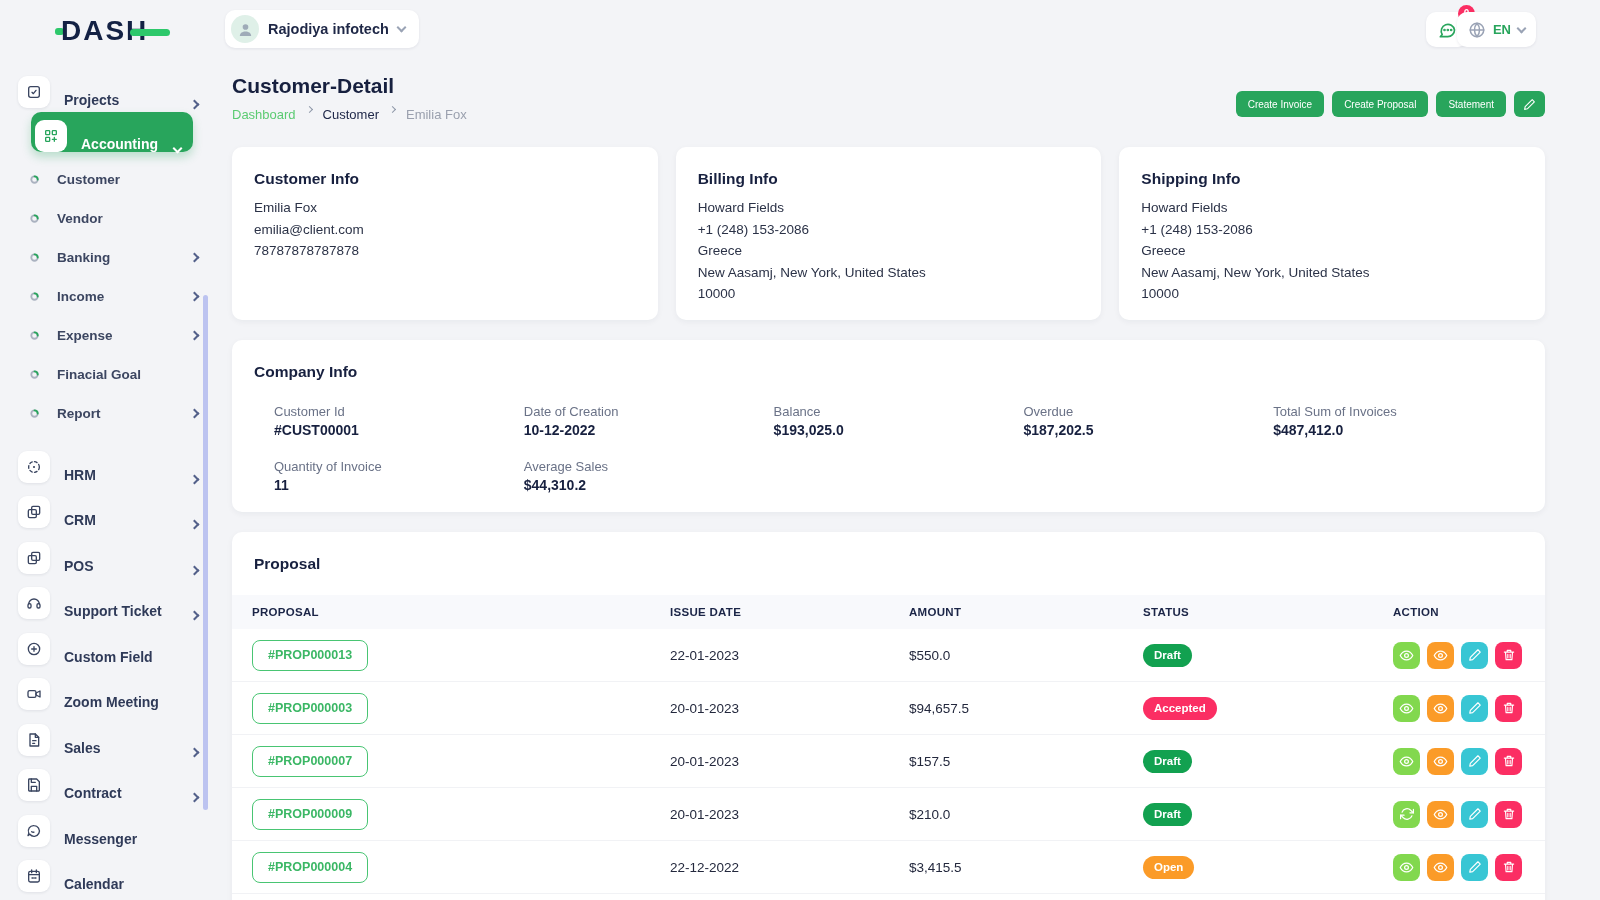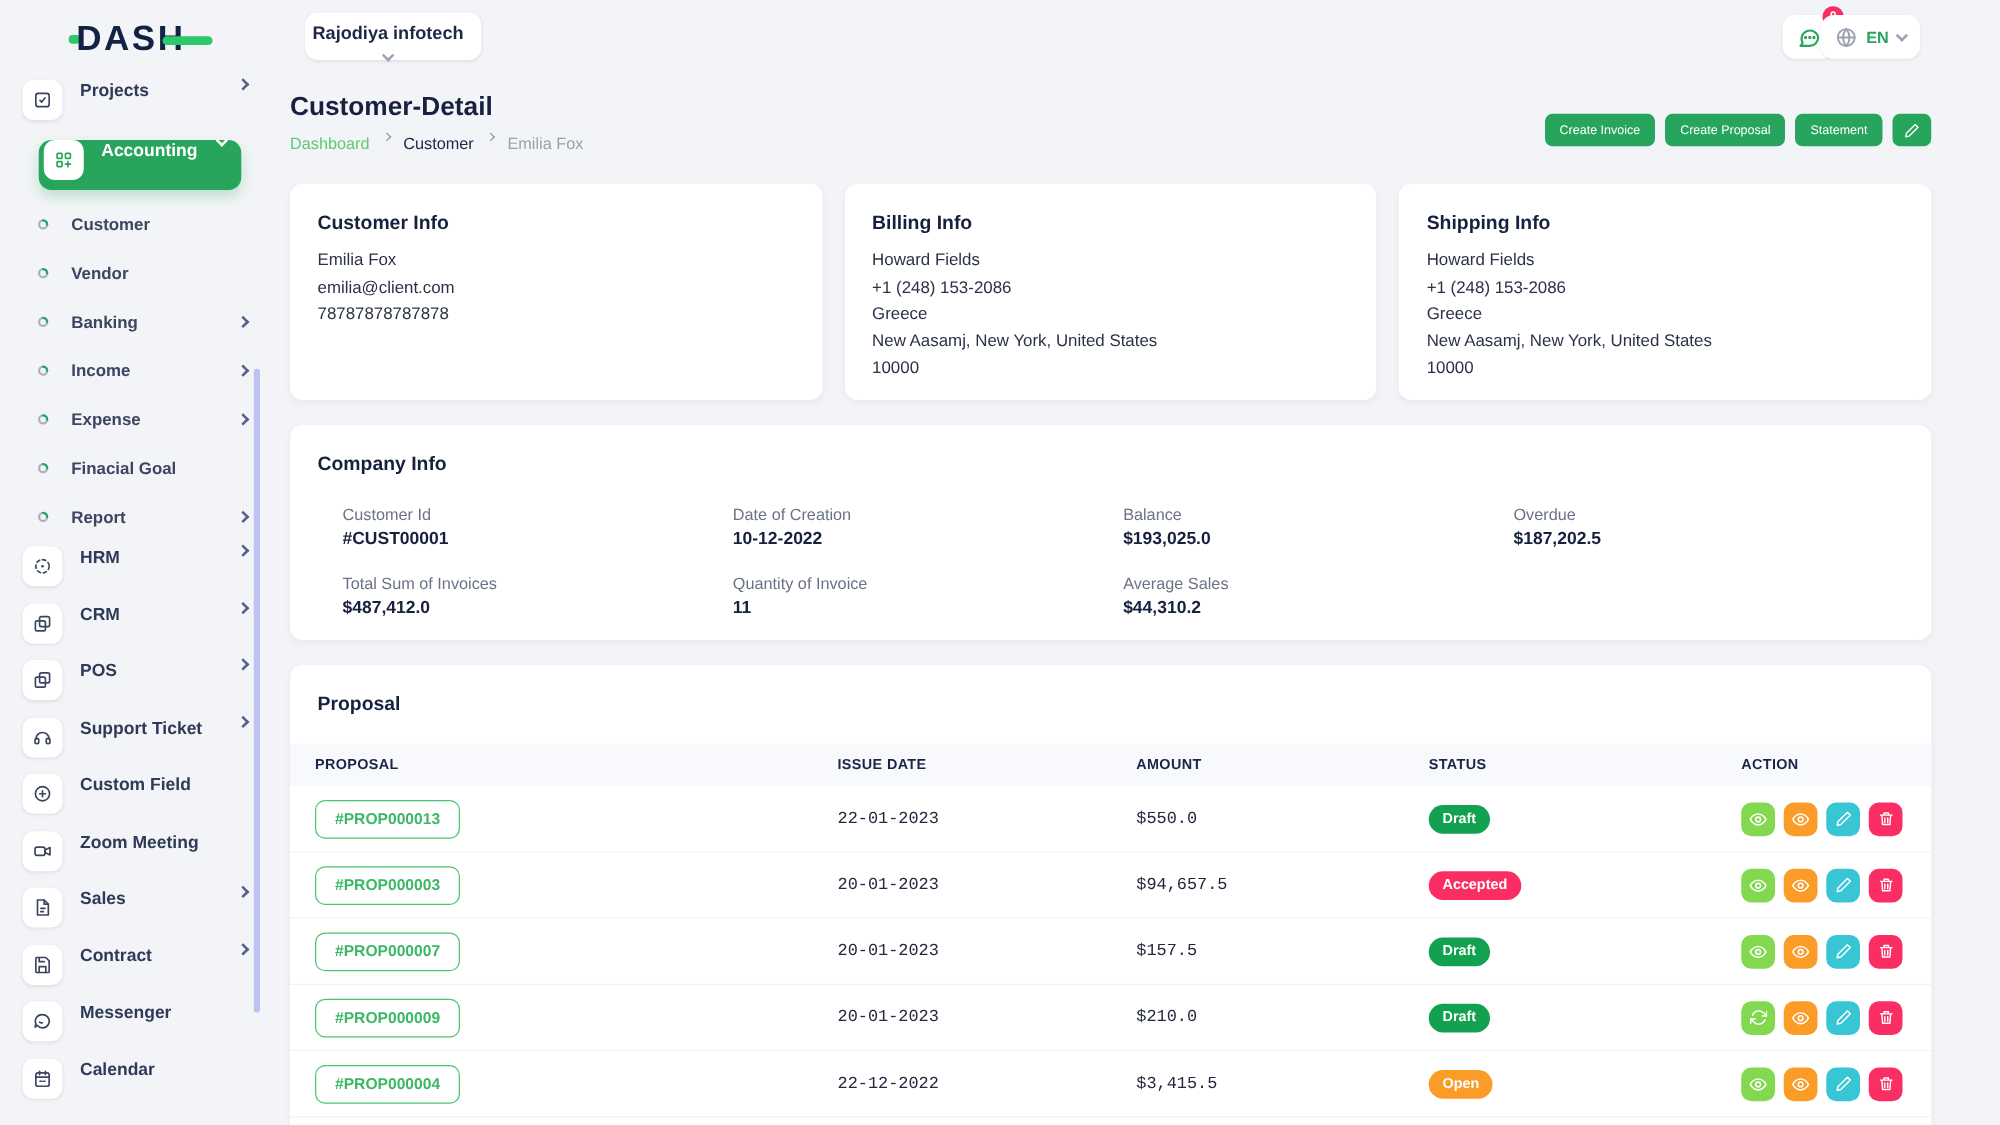--- a/index.html
+++ b/index.html
@@ -12,38 +12,38 @@
   }
   svg.ic { display:block; }
 
   
   .logo { position:absolute; left:55px; top:15px; display:flex; align-items:center; cursor:pointer; }
   .logo-dot { width:9px; height:7px; border-radius:3px; background:#2dc86b; margin-right:-3px; }
   .logo-text { font-size:28px; font-weight:800; letter-spacing:2px; color:#132144; }
   .logo-bar { width:40px; height:7px; border-radius:4px; background:#2dc86b; margin-left:-18px; margin-top:3px; }
 
   .chip { background:#fff; border-radius:10px; box-shadow:0 1px 3px rgba(20,30,60,.08); display:flex; align-items:center; }
-  .user-chip { position:absolute; left:244px; top:10px; height:38px; padding:0 14px 0 6px; gap:9px; cursor:pointer;flex-direction:column; }
+  .user-chip { position:absolute; left:225px; top:10px; height:38px; padding:0 14px 0 6px; gap:9px; cursor:pointer; }
   .avatar { width:28px; height:28px; border-radius:50%; background:#dff0e8; color:#9fabb8; display:flex; align-items:center; justify-content:center; overflow:hidden; }
   .workspace-name { font-size:14.5px; font-weight:600; color:#1e2746; }
 
   .msg-chip { position:absolute; right:132px; top:12px; width:42px; height:35px; justify-content:center; cursor:pointer; }
   .msg-badge { position:absolute; top:-7px; right:-7px; min-width:17px; height:17px; border-radius:9px; background:#fb2e63; color:#fff; font-size:10px; font-weight:700; display:flex; align-items:center; justify-content:center; padding:0 4px; }
   .lang-chip { position:absolute; right:64px; top:12px; height:35px; padding:0 11px; gap:7px; cursor:pointer; }
   .lang-label { font-size:13px; font-weight:700; color:#28a55c; }
 
   .chev { width:7px; height:7px; border-right:2px solid #53608a; border-bottom:2px solid #53608a; display:inline-block; flex:none; }
   .chev.right { transform:rotate(-45deg); }
   .chev.down  { transform:rotate(45deg); margin-top:-3px; }
   .chev.white { border-color:#fff; }
   .chev.gray  { border-color:#9aa3b5; }
 
   
   .sidebar { position:absolute; left:14px; top:64px; width:196px; }
-  .side-item { height:44px; display:flex; align-items:flex-start; gap:14px; padding:0 12px 0 4px; cursor:pointer; font-size:14px; font-weight:600; color:#2f3a58; }
+  .side-item { height:44px; display:flex; align-items:flex-end; gap:14px; padding:0 12px 0 4px; cursor:pointer; font-size:14px; font-weight:600; color:#2f3a58; }
   .side-item .chev { margin-left:auto; }
   .icon-box { width:32px; height:32px; flex:none; background:#fff; border-radius:9px; box-shadow:0 1px 3px rgba(20,30,60,.09); display:flex; align-items:center; justify-content:center; color:#3a4560; }
   .side-item.active { background:#28a55c; border-radius:10px; color:#fff; height:40px; margin:4px 17px 8px; box-shadow:0 5px 10px rgba(40,165,92,.28); }
   .side-item.active .icon-box { color:#28a55c; box-shadow:none; }
   .submenu { }
   .sub-item { height:39px; display:flex; align-items:center; gap:17px; padding:0 12px 0 15px; cursor:pointer; font-size:13.5px; font-weight:600; color:#3c4661; }
   .sub-item .chev { margin-left:auto; }
   .modules { margin-top:4px; }
   .modules .side-item { height:45.5px; }
   .side-scrollbar { position:absolute; left:203px; top:295px; width:5px; height:515px; border-radius:3px; background:#bcc3f0; cursor:pointer; }
@@ -63,31 +63,31 @@
   .btn.icon-only { width:31px; justify-content:center; padding:0; }
 
   .card { background:#fff; border-radius:10px; box-shadow:0 2px 6px rgba(20,30,60,.05); }
   .cards-row { display:flex; gap:18px; margin-top:25px; }
   .info-card { flex:1; height:173px; padding:23px 22px; }
   .card-title { font-size:15.5px; font-weight:700; color:#17203f; }
   .info-lines { margin-top:11px; font-size:13.5px; color:#2b3247; line-height:1.3; }
   .info-lines div { margin-bottom:4px; }
 
   .company-card { margin-top:20px; padding:23px 22px 26px; height:172px; }
-  .company-grid { margin-top:23px; padding-left:20px; display:grid; grid-template-columns:repeat(4,1fr); row-gap:21px; }
+  .company-grid { margin-top:23px; padding-left:20px; display:grid; grid-template-columns:repeat(5,1fr); row-gap:21px; }
   .field-label { font-size:13px; color:#6a7287; }
   .field-value { margin-top:3px; font-size:14px; font-weight:700; color:#17203f; }
 
   .proposal-card { margin-top:20px; padding:23px 0 0; height:380px; }
   .proposal-title { padding:0 22px; }
   .table { margin-top:22px; }
   .thead, .trow { display:grid; grid-template-columns:418px 239px 234px 250px 1fr; padding:0 20px; align-items:center; }
   .thead { height:34px; background:#f8f9fc; font-size:11.5px; font-weight:700; letter-spacing:.3px; color:#1b2547; }
   .trow { height:53px; border-bottom:1px solid #f1f2f5; background:#fff; }
-  .cell-text { font-size:13.5px; color:#23283d;font-family:Liberation Mono, monospace; }
+  .cell-text { font-size:13.5px; color:#23283d; }
   .pid-btn { display:inline-flex; align-items:center; justify-content:center; width:fit-content; border:1px solid #49c573; color:#3bb765; background:#fff; border-radius:8px; height:31px; padding:0 15px; font-size:12.5px; font-weight:600; cursor:pointer; font-family:inherit; }
   .badge { display:inline-flex; align-items:center; justify-content:center; width:fit-content; height:23px; padding:0 11px; border-radius:12px; color:#fff; font-size:11.5px; font-weight:600; }
   .badge.draft { background:#12a150; }
   .badge.accepted { background:#fb2e63; }
   .badge.open { background:#fb9b28; }
   .acts { display:flex; gap:7px; }
   .abtn { width:27px; height:27px; border-radius:8px; border:none; display:flex; align-items:center; justify-content:center; color:#fff; cursor:pointer; }
   .abtn.view { background:#82d84e; }
   .abtn.oeye { background:#fb9b28; }
   .abtn.edit { background:#38c6d4; }

